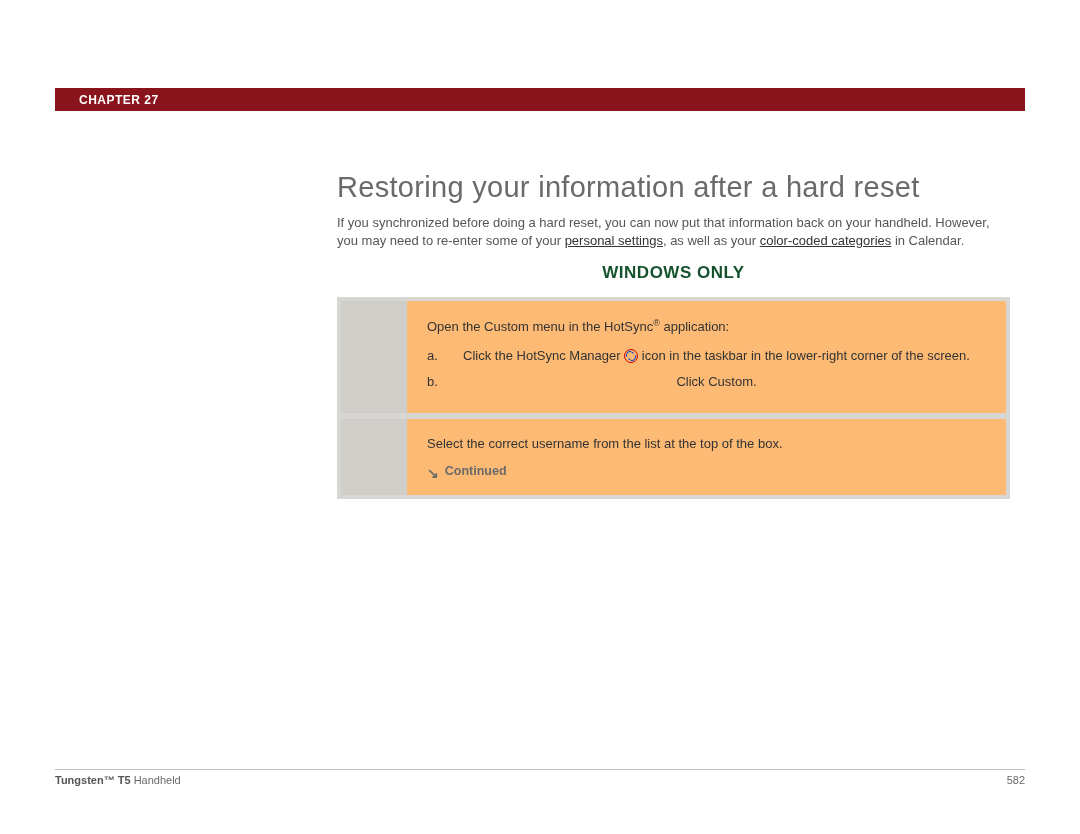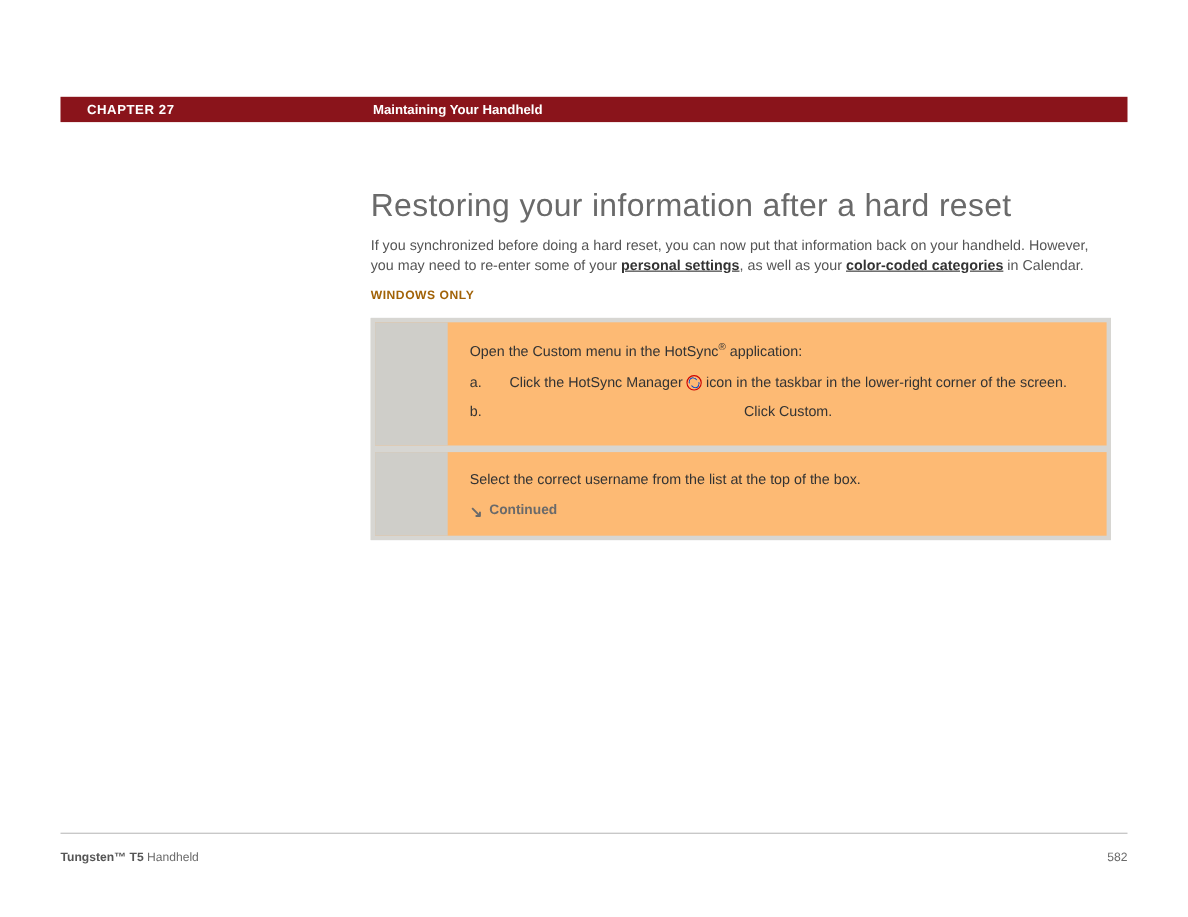--- a/index.html
+++ b/index.html
@@ -47,29 +47,30 @@
     letter-spacing: 0.3px;
   }
   p.intro {
     font-size: 13px;
     line-height: 1.35;
     color: #555;
     margin: 0 0 14px 0;
   }
   p.intro .link {
     text-decoration: underline;
-    font-weight: bold;
+    font-weight: normal;
     color: #333;
   }
   .subheading {
-    color: #a16207;
-    font-weight: bold;
-    font-size: 11px;
+    color: #14532d;
+    font-weight: bold;
+    font-size: 17px;
     letter-spacing: 0.5px;
     margin: 12px 0 14px 0;
+    text-align: center;
   }
 
   .steps-box {
     border: 4px solid #d7d6d2;
     background: #d7d6d2;
     padding: 0;
   }
   .step {
     display: flex;
     background: #fdba74;
@@ -159,39 +160,38 @@
     line-height: 1;
     transform: translateY(1px);
   }
 
   .footer {
     position: absolute;
     bottom: 48px;
     left: 55px;
     right: 55px;
     border-top: 1px solid #bbb;
-    padding-top: 16px;
+    padding-top: 4px;
     display: flex;
     justify-content: space-between;
     align-items: flex-end;
     font-size: 11px;
     color: #6a6a6a;
   }
   .footer .product .bold {
     font-weight: bold;
     color: #555;
   }
 </style>
 </head>
 <body>
 
 <div class="page">
   <div class="header-bar">
     <div class="chapter">CHAPTER 27</div>
-    <div class="section">Maintaining Your Handheld</div>
   </div>
 
   <div class="content">
     <h1 class="title">Restoring your information after a hard reset</h1>
 
     <p class="intro">
       <span>If you synchronized before doing a hard reset, you can now put that information back on your handheld. However, you may need to re-enter some of your </span><span class="link">personal settings</span><span>, as well as your </span><span class="link">color-coded categories</span><span> in Calendar.</span>
     </p>
 
     <div class="subheading">WINDOWS ONLY</div>

